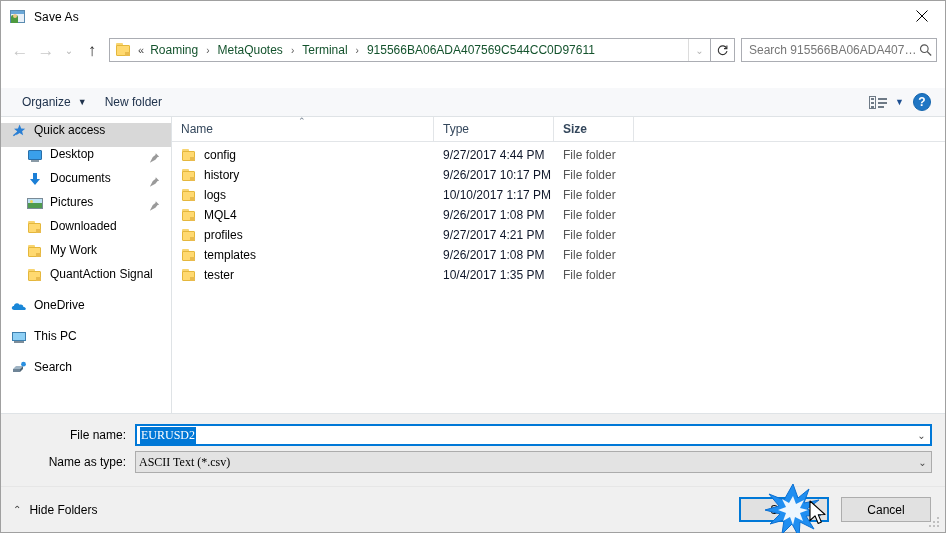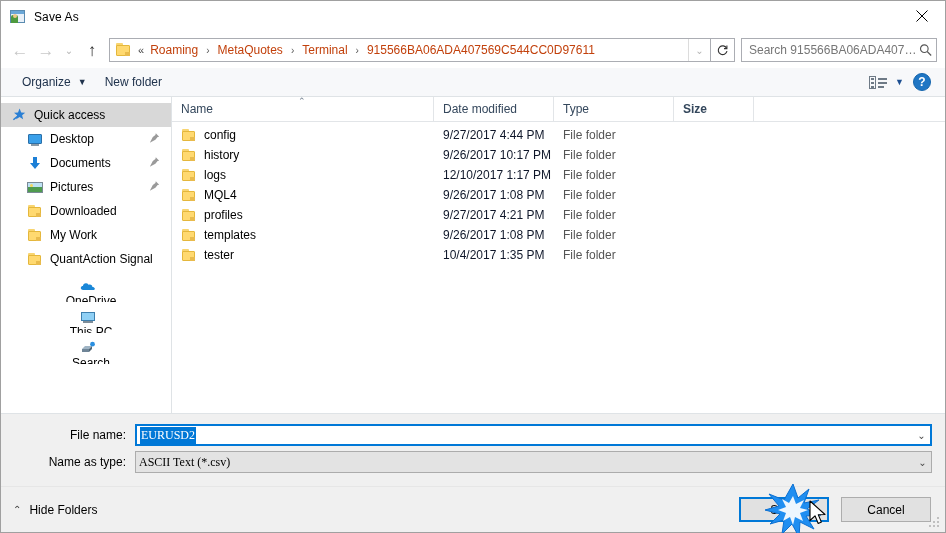--- a/index.html
+++ b/index.html
@@ -88,21 +88,21 @@
     position: relative; flex: 0 0 auto;
   }
   .cf-tab { position:absolute; left:0; top:0; width:7px; height:3px; background:#f8d571; border-radius:1px 1px 0 0;}
   .cf-body { position:absolute; left:0; top:2px; width:14px; height:11px; background:#ffd970; border:1px solid #e4b73c; border-radius:1px;}
   .cf-fold { position:absolute; left:9px; top:9px; width:5px; height:4px; background:#e9bb4d;}
   .crumbs {
     display: flex; align-items: center; flex: 1 1 auto;
     overflow: hidden; white-space: nowrap;
   }
   .crumb {
-    font-size: 12px; color: #c2410c; padding: 0 1px; cursor: default;
+    font-size: 12px; color: #14532d; padding: 0 1px; cursor: default;
   }
   .crumb-sep {
     color: #5a5a5a; font-size: 10px; padding: 0 7px; flex: 0 0 auto;
   }
   .crumb-sep.dbl { font-size: 11px; padding: 0 5px 0 0; color:#444; }
   .crumb-drop {
     width: 22px; height: 22px; flex: 0 0 auto;
     display:flex; align-items:center; justify-content:center;
     border-left: 1px solid #dcdcdc;
   }
@@ -125,20 +125,21 @@
     overflow: hidden; white-space: nowrap; text-overflow: ellipsis;
   }
 
   
   .cmdbar {
     height: 29px; min-height: 29px;
     display: flex; align-items: center;
     background: #f7f8fa;
     border-bottom: 1px solid #dfe3e6;
     padding-left: 12px;
+    margin-top: 20px;
   }
   .cmd-item {
     font-size: 12px; color: #20334d;
     display: flex; align-items: center; gap: 7px;
     padding: 3px 9px; cursor: default;
   }
   .cmd-caret { font-size: 9px; color: #20334d; }
   .cmd-spacer { flex: 1 1 auto; }
   .view-btn {
     display:flex; align-items:center; gap:8px;
@@ -164,28 +165,28 @@
     background: #ffffff;
   }
   .sidebar {
     width: 171px; flex: 0 0 171px;
     border-right: 1px solid #dfe3e6;
     padding-top: 6px;
     overflow: hidden;
     background: #fff;
   }
   .side-item {
-    height: 24px; display: flex; align-items: center;
+    height: 24px; display: flex; 
     font-size: 12px; color: #000; cursor: default;
     padding-left: 10px; position: relative;
     white-space: nowrap;
   }
   .side-item.sel { background: #d8d8d8; }
   .side-item.indent { padding-left: 26px; }
-  .side-item.group { padding-left: 10px; margin-top: 7px; flex-direction: column; }
+  .side-item.group { padding-left: 10px; margin-top: 7px; }
   .side-ico {
     width: 16px; height: 16px; margin-right: 7px; flex: 0 0 auto;
     position: relative;
   }
   .side-label { overflow: hidden; text-overflow: clip; }
   .pin {
     position: absolute; right: 11px; top: 50%; transform: translateY(-50%);
     color: #9a9a9a; font-size: 11px;
   }
   .star-svg { display:block; }
@@ -511,23 +512,20 @@
         </span>
         <span class="side-label">Search</span>
       </div>
     </div>
 
     <div class="filepane">
       <div class="colhead">
         <div class="col name">
           <span>Name</span>
           <span class="sort-caret">⌃</span>
-        </div>
-        <div class="col date">
-          <span>Date modified</span>
         </div>
         <div class="col type">
           <span>Type</span>
         </div>
         <div class="col size">
           <span>Size</span>
         </div>
       </div>
 
       <div class="rows">
@@ -559,21 +557,21 @@
         </div>
         <div class="row">
           <span class="cell name">
             <span class="row-ico">
               <span class="ic-folder-tab"></span>
                 <span class="ic-folder-body"></span>
                 <span class="ic-folder-fold"></span>
             </span>
             <span>logs</span>
           </span>
-          <span class="cell date">12/10/2017 1:17 PM</span>
+          <span class="cell date">10/10/2017 1:17 PM</span>
           <span class="cell type">File folder</span>
           <span class="cell size"></span>
         </div>
         <div class="row">
           <span class="cell name">
             <span class="row-ico">
               <span class="ic-folder-tab"></span>
                 <span class="ic-folder-body"></span>
                 <span class="ic-folder-fold"></span>
             </span>

